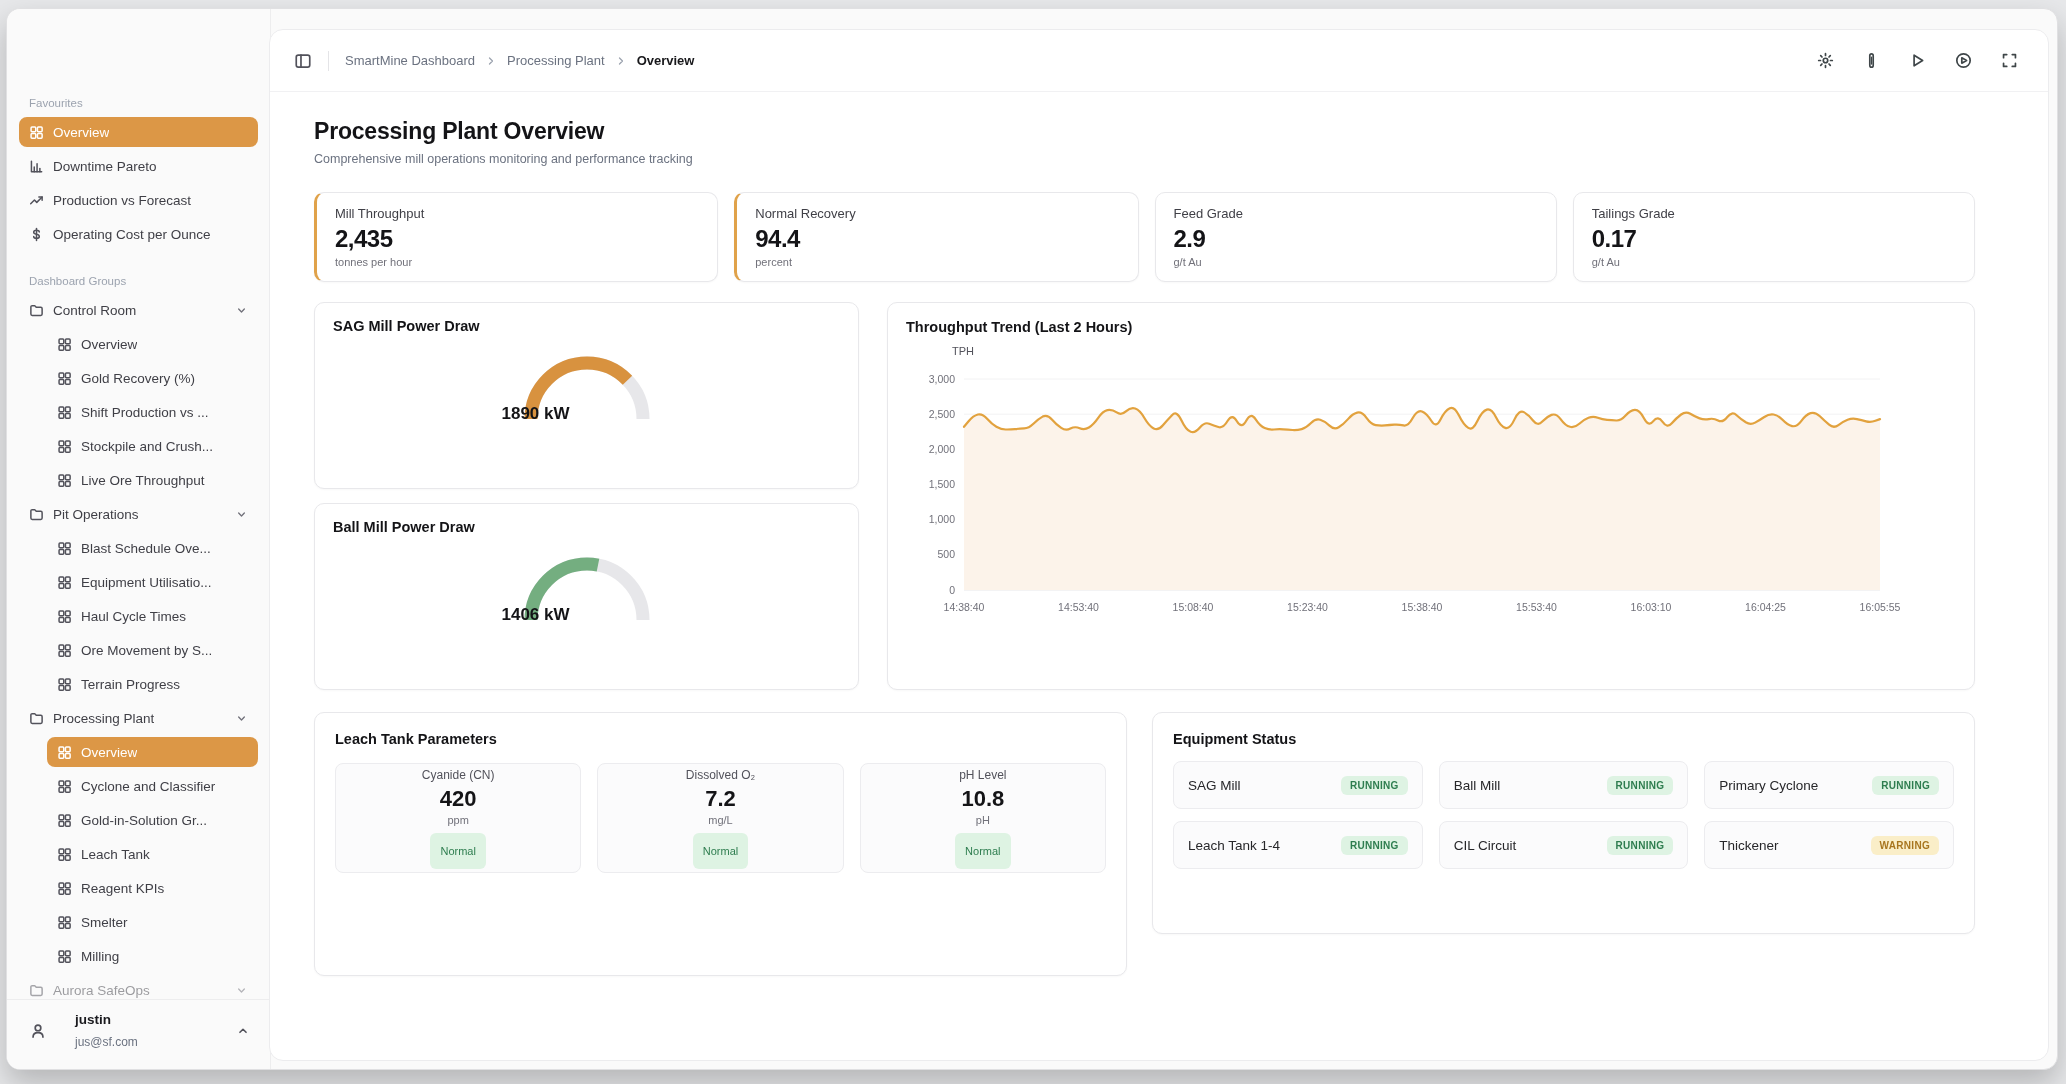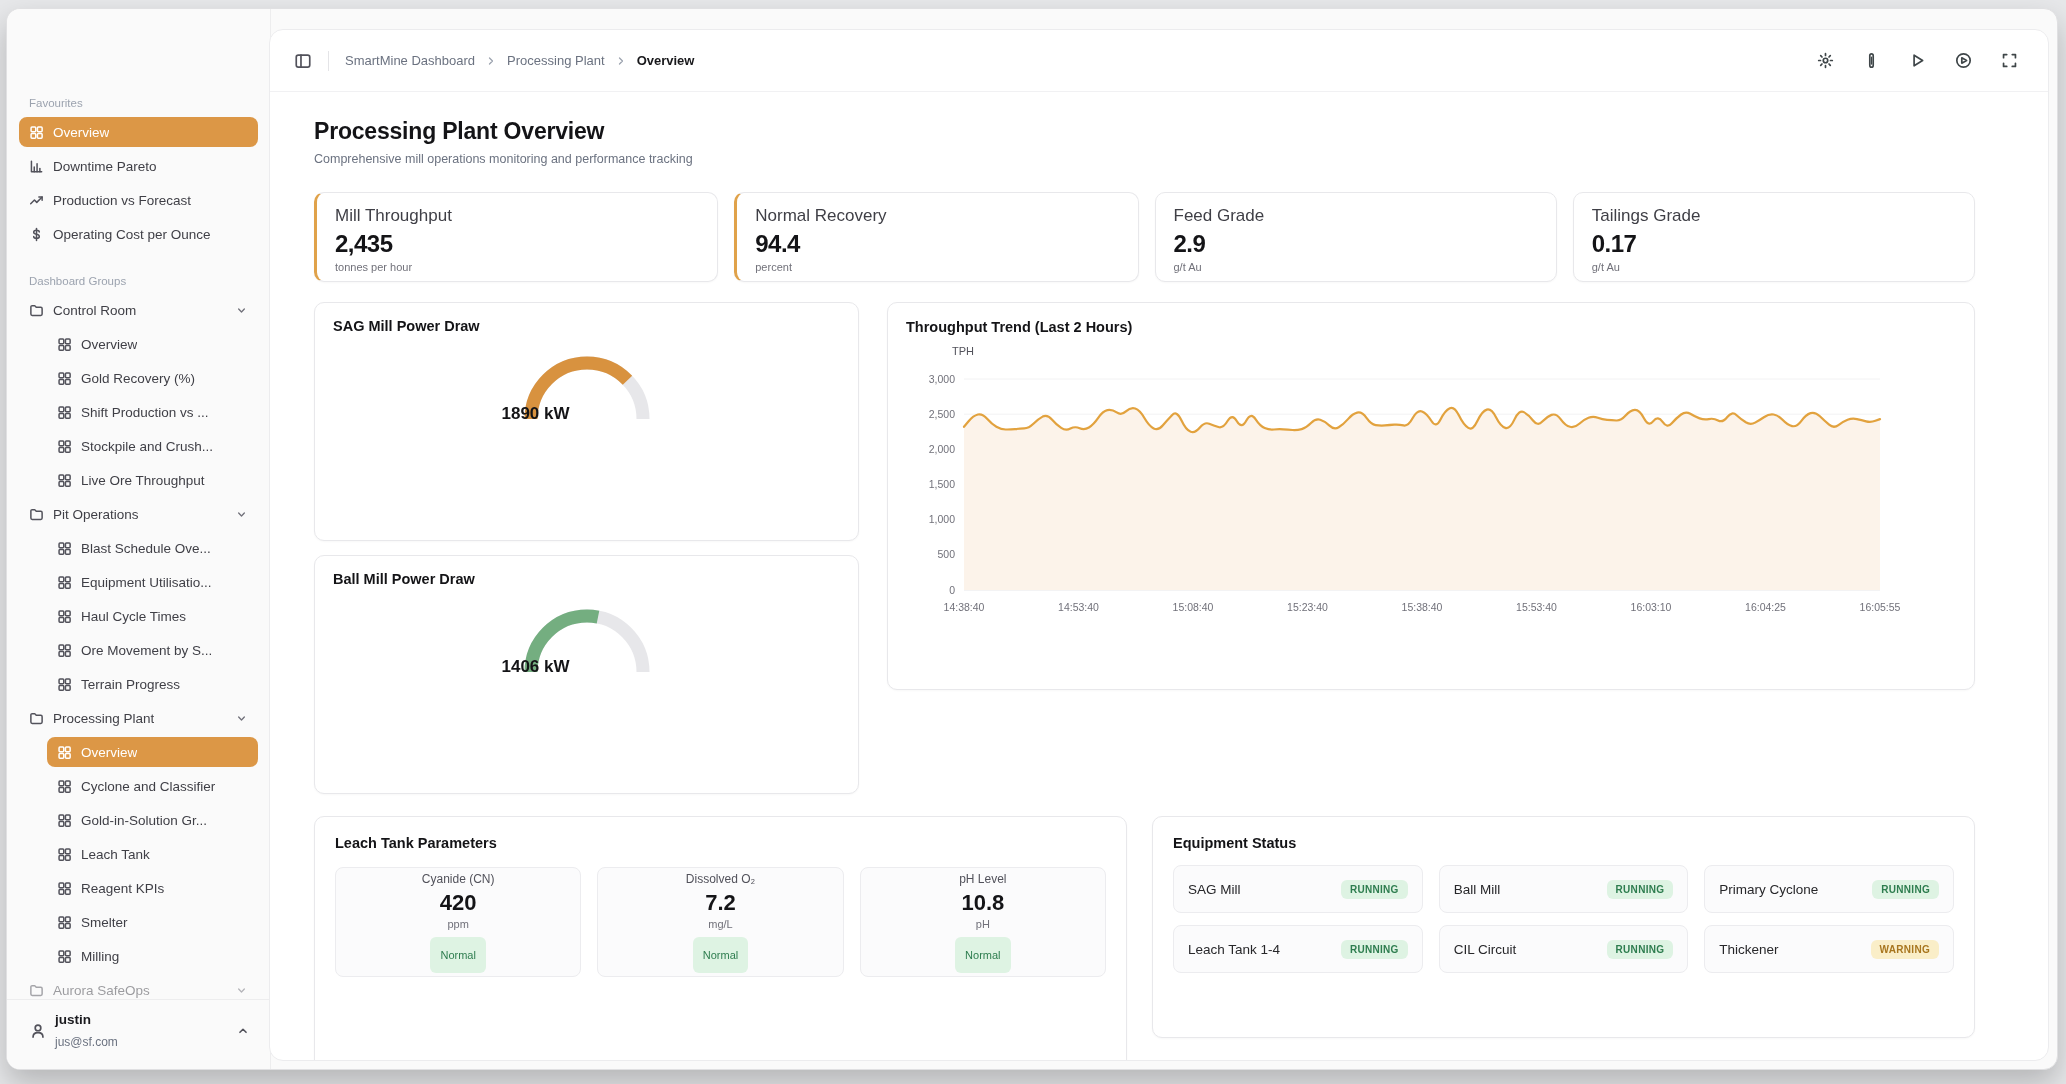--- a/index.html
+++ b/index.html
@@ -30,21 +30,21 @@
   .nav-item .ico { display:flex; color:#52525b; }
   .nav-item.active { background:#dc9746; color:#fff; }
   .nav-item.active .ico { color:#fff; }
   .nav-item.group { font-weight:normal; }
   .nav-item.group .chev { margin-left:auto; color:#71717a; display:flex; }
   .nav-item.sub { margin-left:40px; }
   .nav-item.clipped { opacity:.5; }
   .label-txt { white-space:nowrap; overflow:hidden; }
 
   .user-footer { position:absolute; left:0; right:0; bottom:0; height:70px;
-    border-top:1px solid #ededee; display:flex; align-items:center; gap:4px; padding:0 16px 8px 18px; background:#fafafa;}
+    border-top:1px solid #ededee; display:flex; align-items:center; gap:24px; padding:0 16px 8px 18px; background:#fafafa;}
   .user-meta { flex:1; }
   .user-name { font-size:13.5px; font-weight:bold; color:#1b1b1f; }
   .user-email { font-size:12px; color:#6b7280; margin-top:8px; }
 
   
   .panel { position:absolute; left:262px; top:20px; width:1780px; height:1032px;
     background:#fff; border:1px solid #ececee; border-radius:14px; overflow:hidden; }
   .panel-header { height:62px; border-bottom:1px solid #f1f1f3; display:flex; align-items:center; padding:0 24px 0 20px; }
   .hdr-divider { width:1px; height:20px; background:#e4e4e7; margin:0 16px 0 12px; }
   .crumb { font-size:13px; color:#6b7280; cursor:pointer; }
@@ -54,28 +54,28 @@
   .hdr-actions .icon-btn { color:#3f4649; width:30px; height:30px; }
 
   .content { padding:26px 73px 0 44px; }
   .page-title { font-size:23px; font-weight:bold; color:#141417; letter-spacing:-.2px; }
   .page-subtitle { font-size:12.5px; color:#6b7280; margin-top:7px; }
 
   .kpi-row { display:flex; gap:16px; margin-top:26px; }
   .kpi-card { flex:1; height:90px; background:#fff; border:1px solid #e8e8eb; border-radius:10px;
     padding:13px 18px; box-shadow:0 1px 2px rgba(0,0,0,.03); }
   .kpi-card.accent { border-left:3px solid #e0a24a; }
-  .kpi-label { font-size:17px; color:#3f3f46; }
+  .kpi-label { font-size:13px; color:#3f3f46; }
   .kpi-value { font-size:24px; font-weight:bold; color:#141417; margin-top:4px; letter-spacing:-.5px; }
   .kpi-unit { font-size:11px; color:#71717a; margin-top:3px; }
 
   .row2 { display:flex; gap:28px; margin-top:20px; }
   .gauge-col { width:546px; display:flex; flex-direction:column; gap:14px; }
   .card { background:#fff; border:1px solid #e8e8eb; border-radius:10px; box-shadow:0 1px 2px rgba(0,0,0,.03); }
-  .gauge-card { height:239px; padding:15px 18px; position:relative; }
+  .gauge-card { height:187px; padding:15px 18px; position:relative; }
   .card-title { font-size:14.5px; font-weight:bold; color:#141417; }
   .gauge-wrap { position:absolute; left:50%; top:28px; transform:translateX(-50%); width:170px; }
   .gauge-value { position:relative; margin-top:-26px; font-size:17px; font-weight:bold; color:#141417; }
 
   .chart-card { flex:1; height:388px; padding:16px 18px; }
   .chart-svg { display:block; margin-top:4px; }
 
   .row3 { display:flex; gap:25px; margin-top:22px; }
   .leach-card { width:813px; height:264px; padding:18px 20px; }
   .param-row { display:flex; gap:16px; margin-top:16px; }

